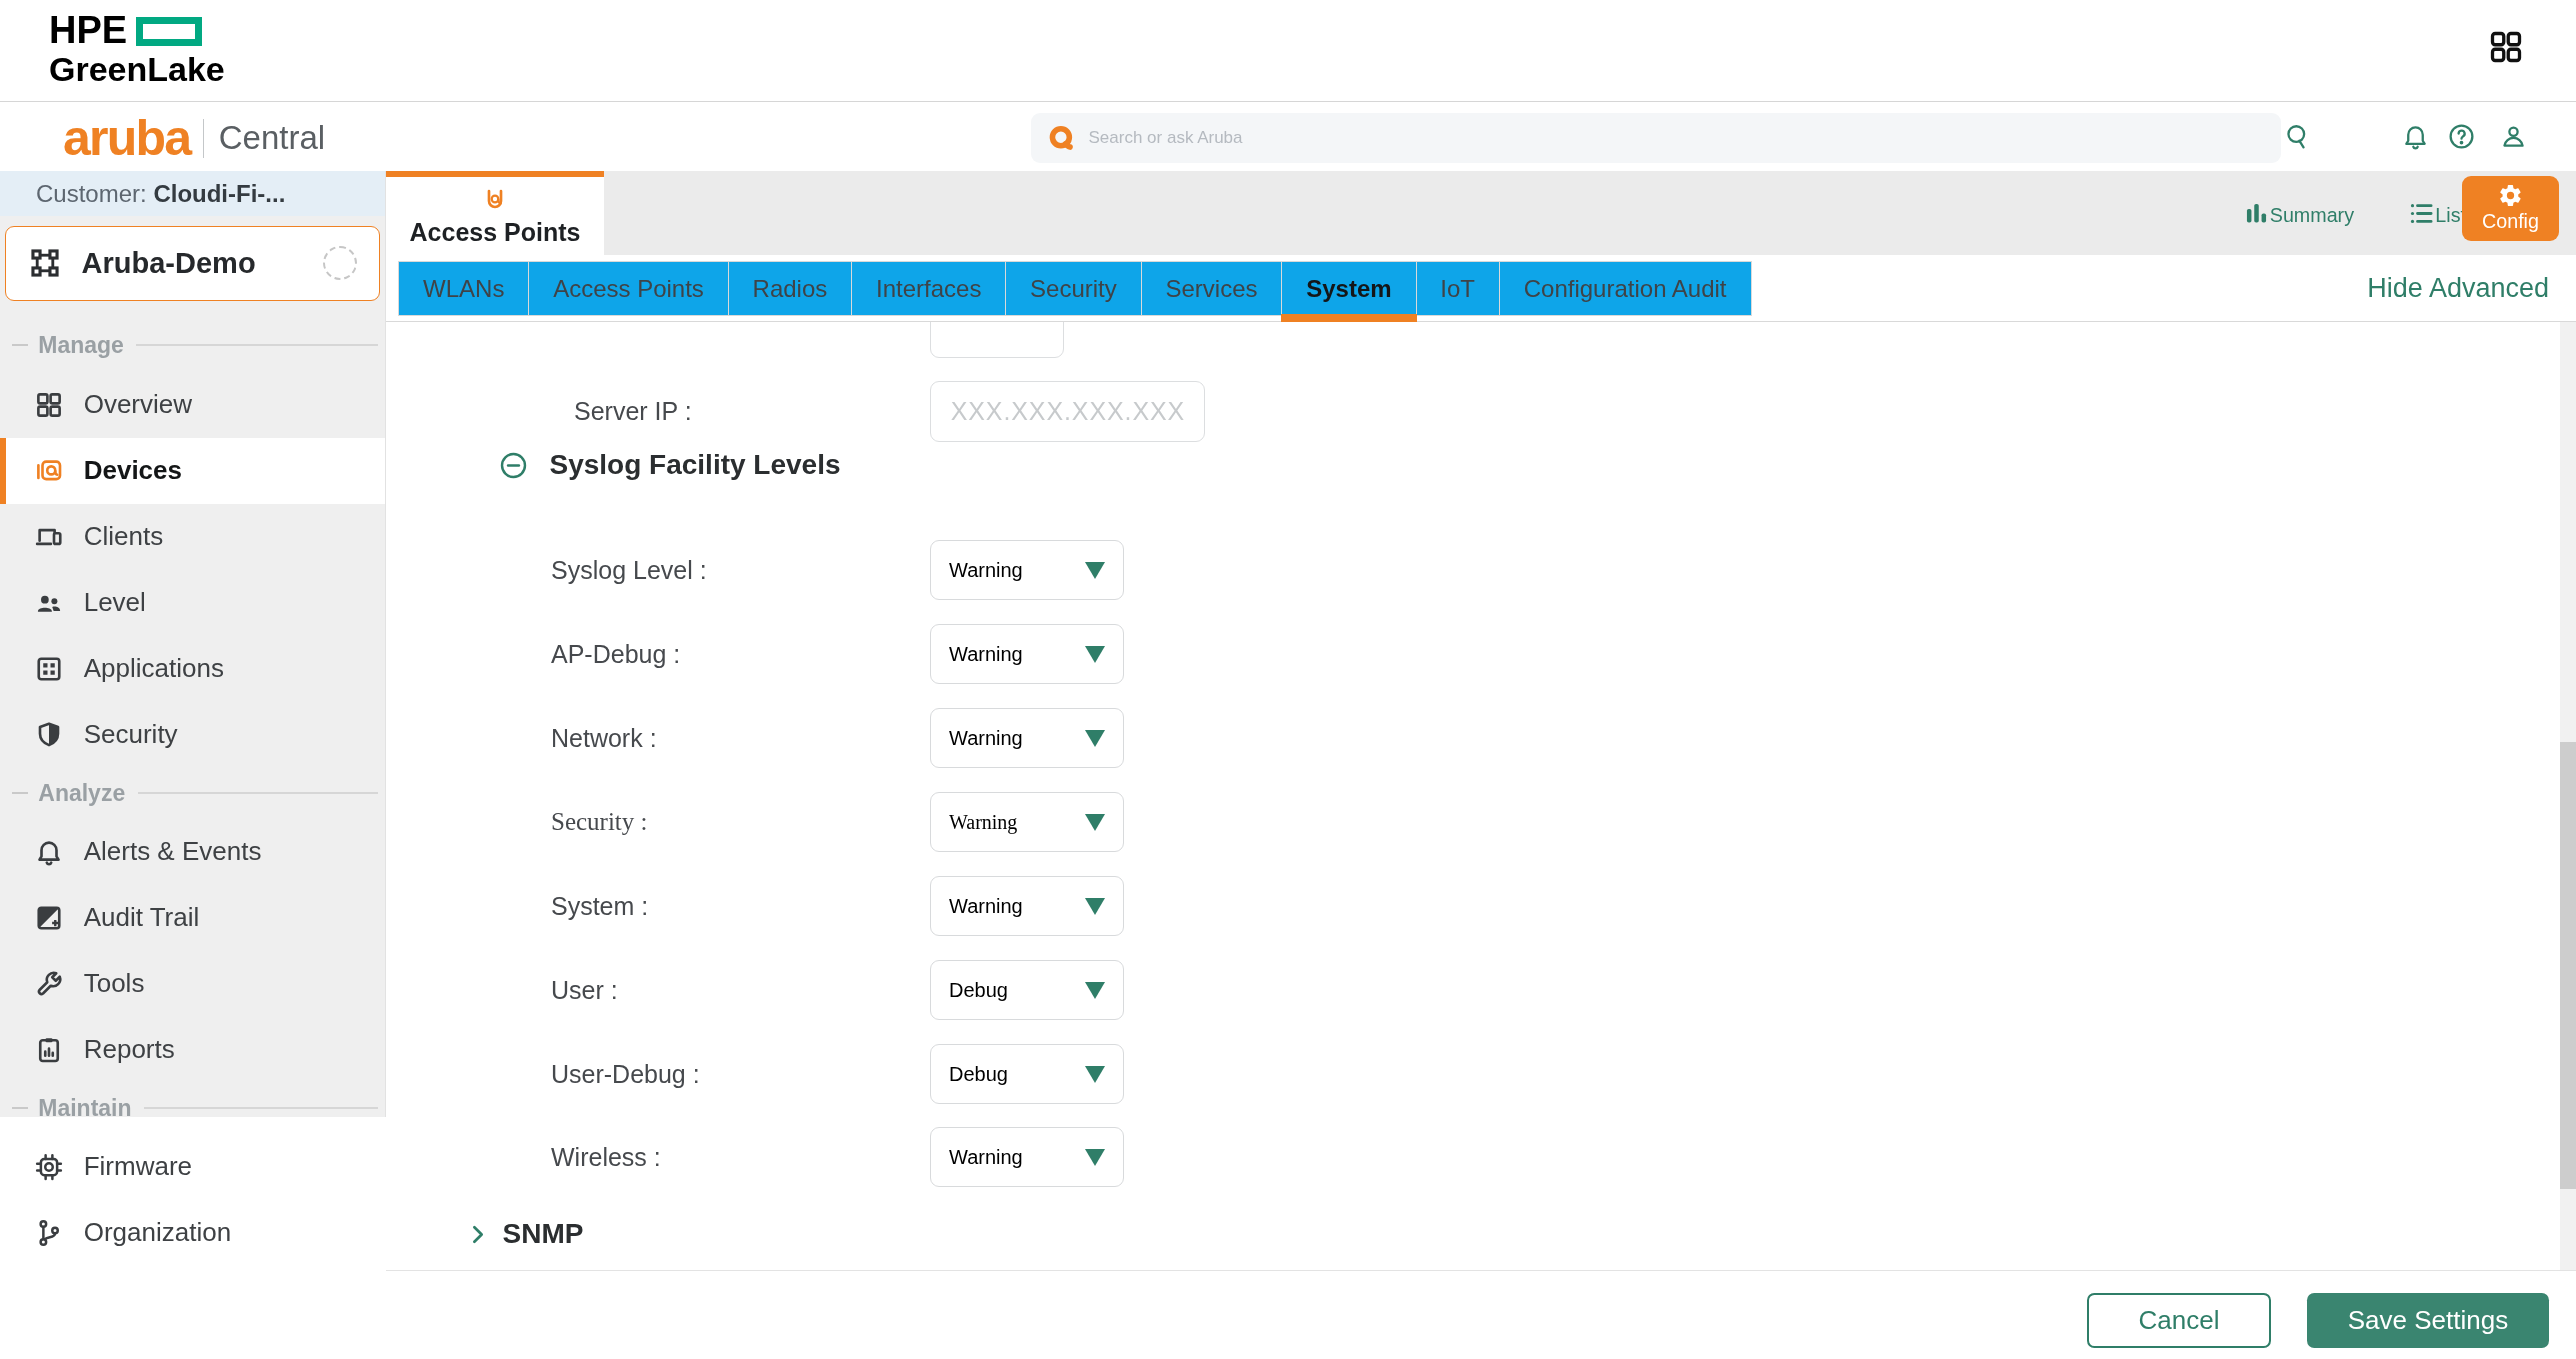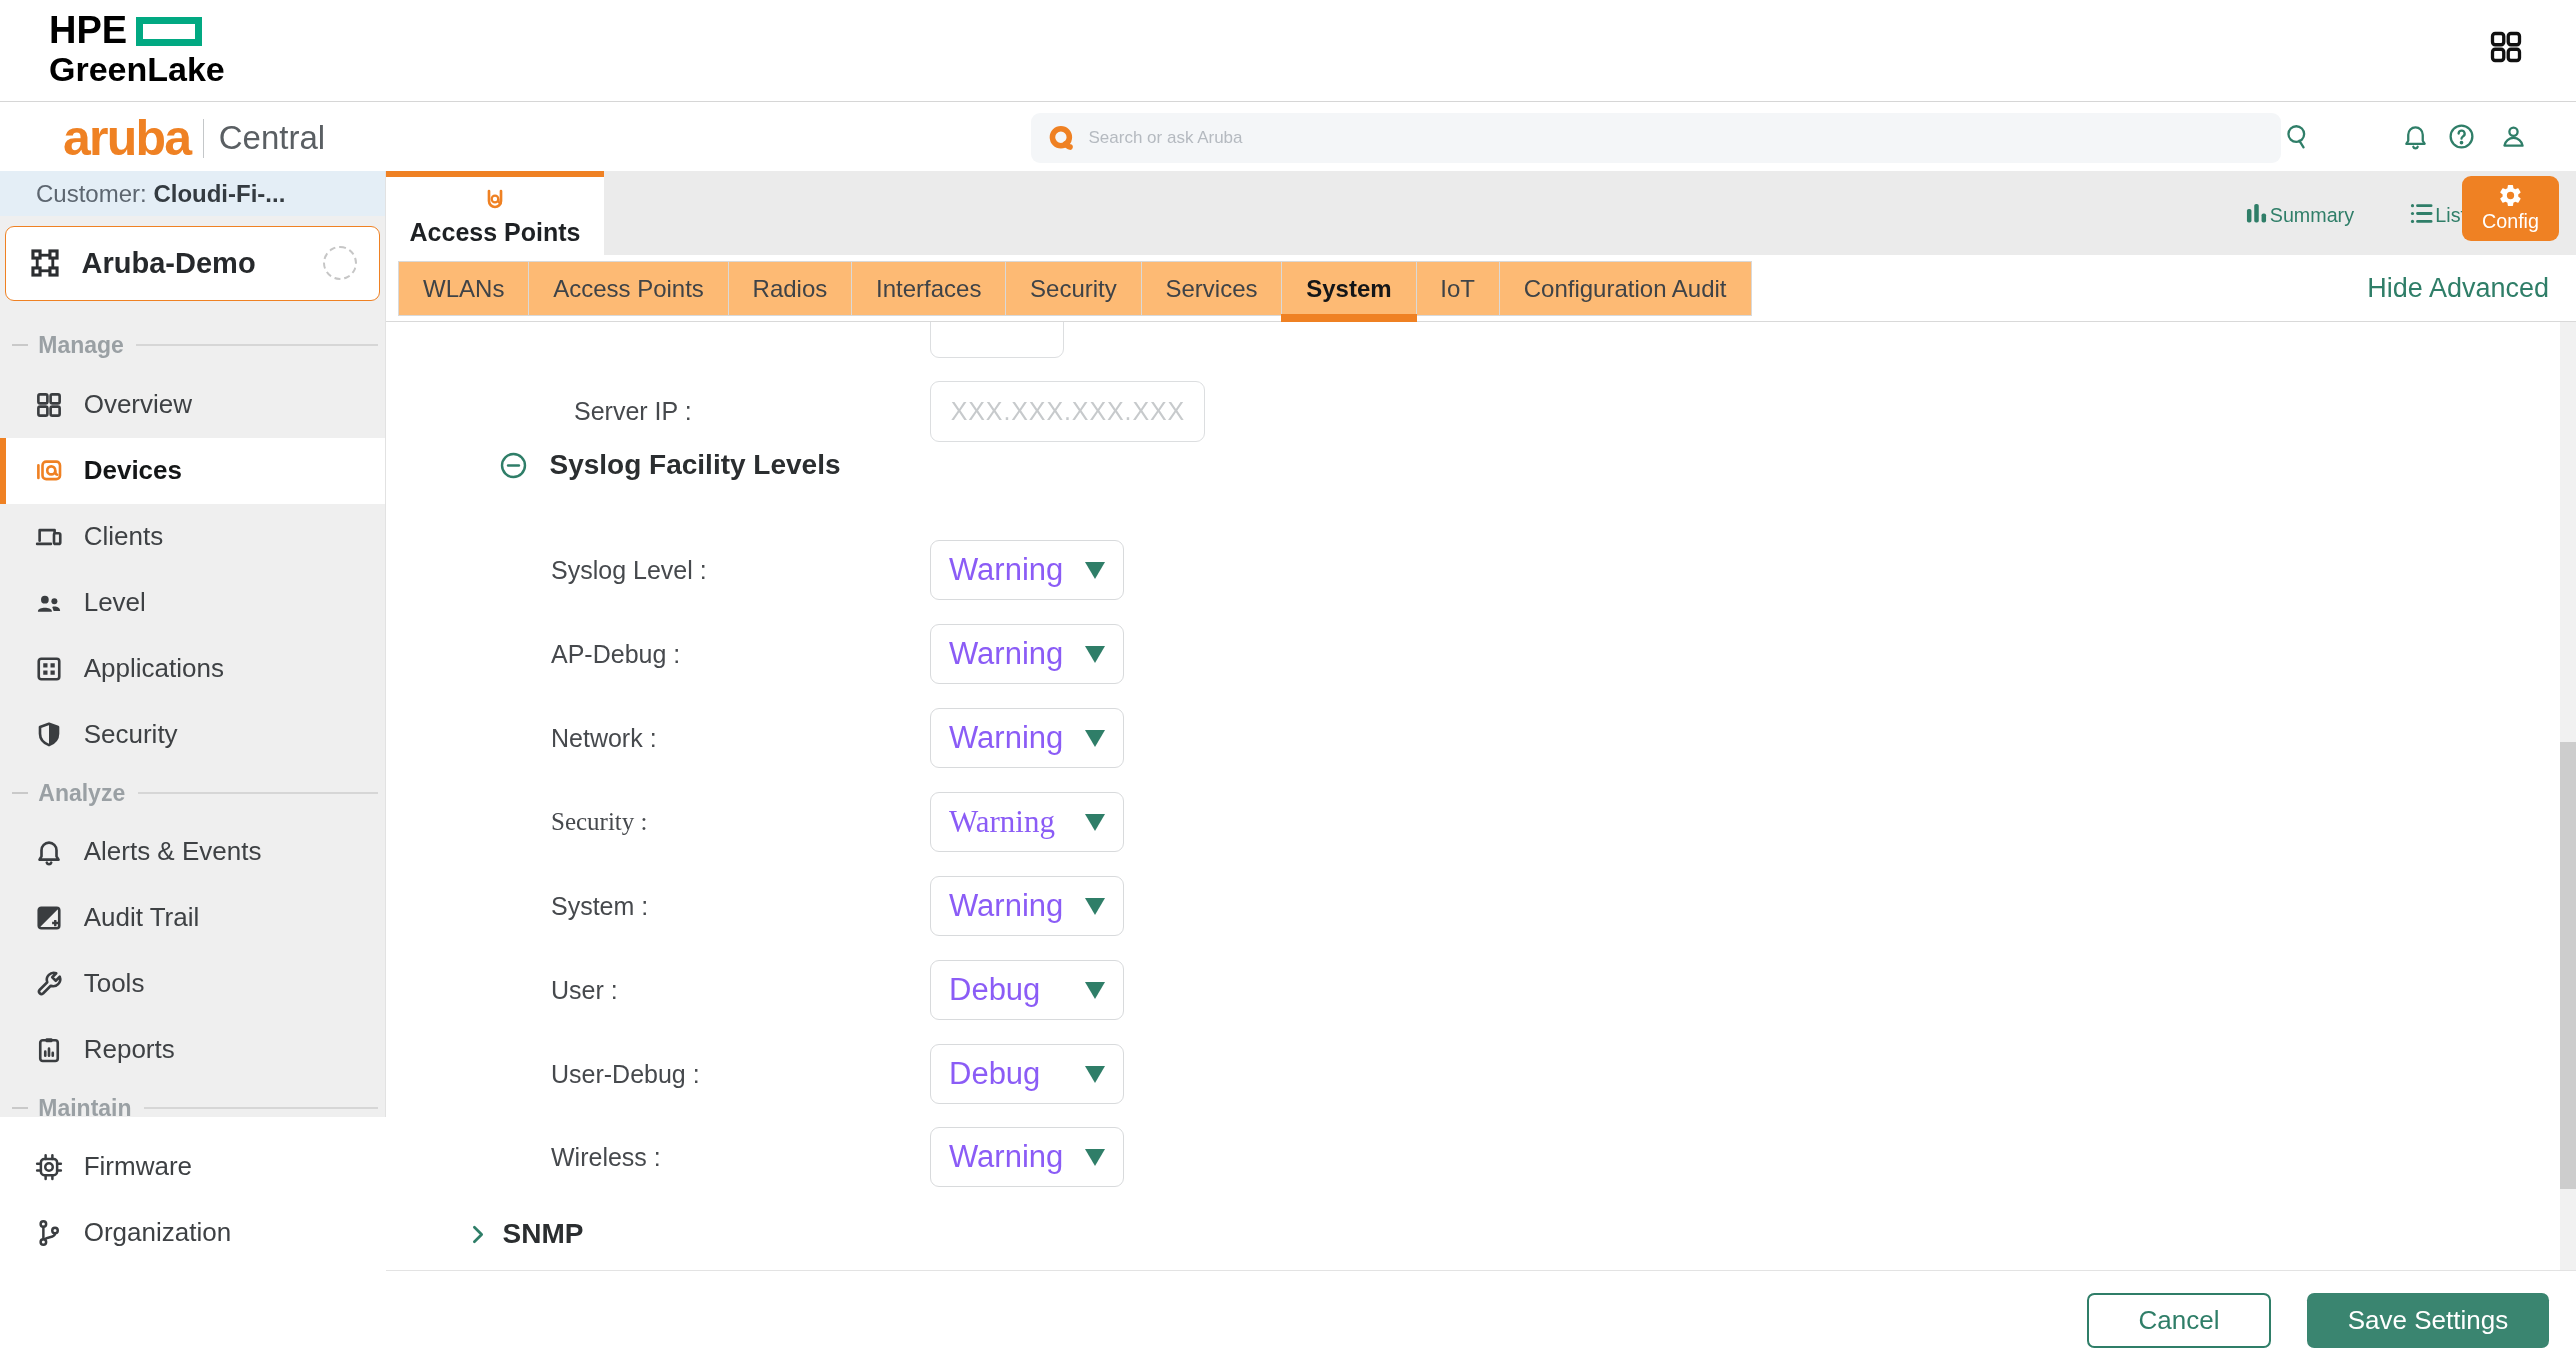--- a/index.html
+++ b/index.html
@@ -52,21 +52,21 @@
   .view-btn .vlabel{font-size:19.7px;margin-top:5.4px;}
   .vb-summary{left:1852px;}
   .vb-list{left:1964px;}
   .config-btn{position:absolute;left:2076px;top:4.5px;width:97px;height:65px;background:var(--orange);border-radius:9px;display:flex;flex-direction:column;align-items:center;justify-content:center;color:#fff;}
   .config-btn .vic{width:25px;height:25px;}
   .config-btn .vlabel{font-size:19.7px;margin-top:2.7px;}
 
   
   .subtab-row{position:absolute;left:386px;top:255px;width:2190px;height:67px;background:#fff;border-bottom:1.8px solid var(--line);}
   .tabs{position:absolute;left:13.4px;top:6.3px;height:55px;display:flex;}
-  .tab{border:1.3px solid var(--line);margin-left:-1.3px;padding:12px 24px;display:flex;align-items:center;font-size:24px;color:#3f4347;background:#fdba74;white-space:nowrap;}
+  .tab{border:1.3px solid var(--line);margin-left:-1.3px;padding:12px 24px;display:flex;align-items:center;font-size:24px;color:#3f4347;background:#0ea5e9;white-space:nowrap;}
   .tab.active{font-weight:bold;color:#141618;position:relative;}
   .tab.active::after{content:"";position:absolute;left:-1.3px;right:-1.3px;bottom:-8px;height:9px;background:var(--orange);}
   .hide-advanced{position:absolute;right:27px;top:18px;font-size:27px;color:var(--teal);cursor:pointer;}
 
   
   .sidebar{position:absolute;left:0;top:171px;width:386px;height:946px;background:var(--side-bg);border-right:1.8px solid #e2e2e2;}
   .customer-bar{height:45px;background:#e4eef6;display:flex;align-items:center;padding-left:36px;font-size:24px;color:#5d6670;white-space:pre;}
   .customer-bar b{color:#343b41;}
   .group-box{margin:9.8px 5.4px 0 5.4px;height:75px;background:#fff;border:1.8px solid var(--orange);border-radius:9px;display:flex;align-items:center;padding:0 21.5px;}
   .group-icon{width:34px;height:34px;color:#2b2e31;flex:0 0 auto;}
@@ -86,21 +86,21 @@
   .content{position:absolute;left:386px;top:322px;width:2174px;height:948px;background:#fff;overflow:hidden;}
   .partial-input{position:absolute;left:544px;top:-23px;width:134px;height:59px;border:1.8px solid #dcdee0;border-radius:9px;}
   .f-label{position:absolute;font-size:25px;color:#46494d;height:60px;line-height:60px;}
   .text-input{position:absolute;left:544px;top:59px;width:275px;height:61px;border:1.8px solid #dcdee0;border-radius:9px;font-family:"Liberation Sans",sans-serif;font-size:25px;color:#46494d;padding:0 19.7px;outline:none;letter-spacing:0.9px;}
   .text-input::placeholder{color:#c7cacc;}
   .section-head{position:absolute;display:flex;align-items:center;}
   .sec-icon{width:29px;height:29px;color:var(--teal);flex:0 0 auto;}
   .sec-title{font-size:28px;font-weight:bold;color:#2b2e30;margin-left:21.5px;}
   .f-row{position:absolute;left:0;width:100%;height:60px;}
   .dropdown{position:absolute;left:544px;top:0;width:194px;height:60px;border:1.8px solid #d8dadc;border-radius:9px;background:#fff;display:flex;align-items:center;padding:0 18px;cursor:pointer;}
-  .dd-value{font-size:31px;color:#8b5cf6;}
+  .dd-value{font-size:20px;color:#000000;}
   .dd-caret{margin-left:auto;width:0;height:0;border-left:10.7px solid transparent;border-right:10.7px solid transparent;border-top:17px solid var(--teal);}
   .snmp-head .sec-title{margin-left:12.5px;}
   .chev{width:25px;height:25px;color:var(--teal);}
 
   
   .footer{position:absolute;left:386px;top:1270px;width:2190px;height:89px;background:#fff;border-top:1.8px solid #e3e3e3;}
   .btn-cancel{position:absolute;left:1701px;top:21.5px;width:184px;height:55px;background:#fff;border:2.7px solid var(--teal);border-radius:7.2px;color:var(--teal);font-size:26px;font-family:"Liberation Sans",sans-serif;display:flex;align-items:center;justify-content:center;cursor:pointer;}
   .btn-save{position:absolute;left:1921px;top:21.5px;width:242px;height:55px;background:var(--teal-fill);border:none;border-radius:7.2px;color:#fff;font-size:26px;font-family:"Liberation Sans",sans-serif;display:flex;align-items:center;justify-content:center;cursor:pointer;}
 
   

